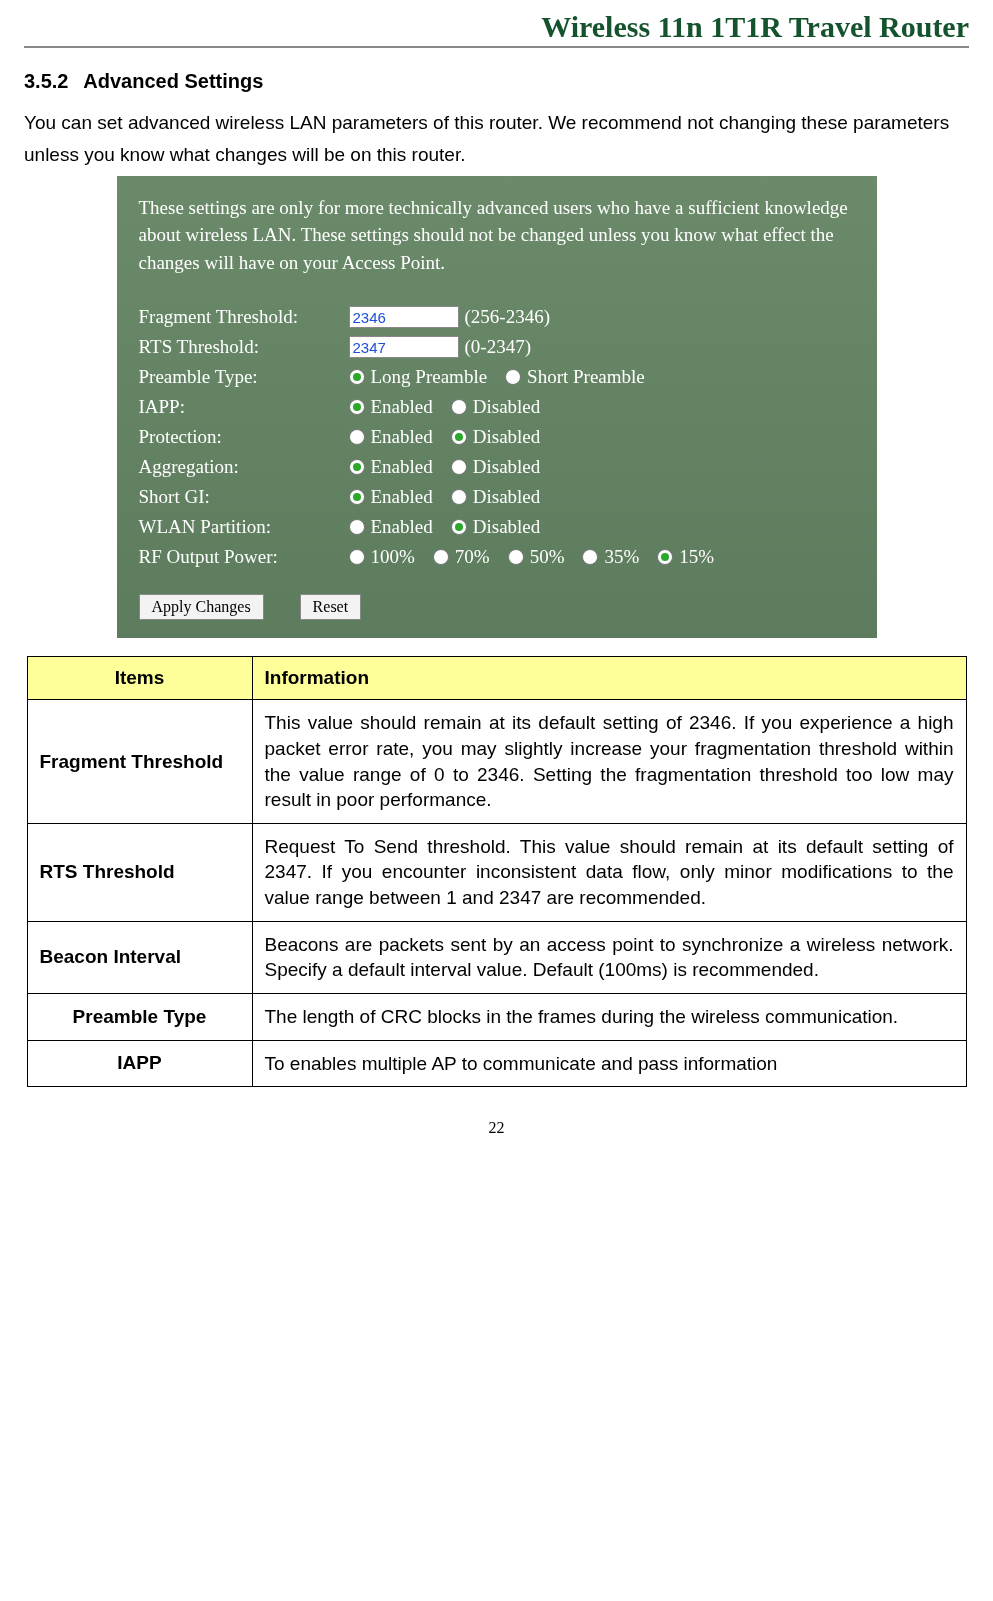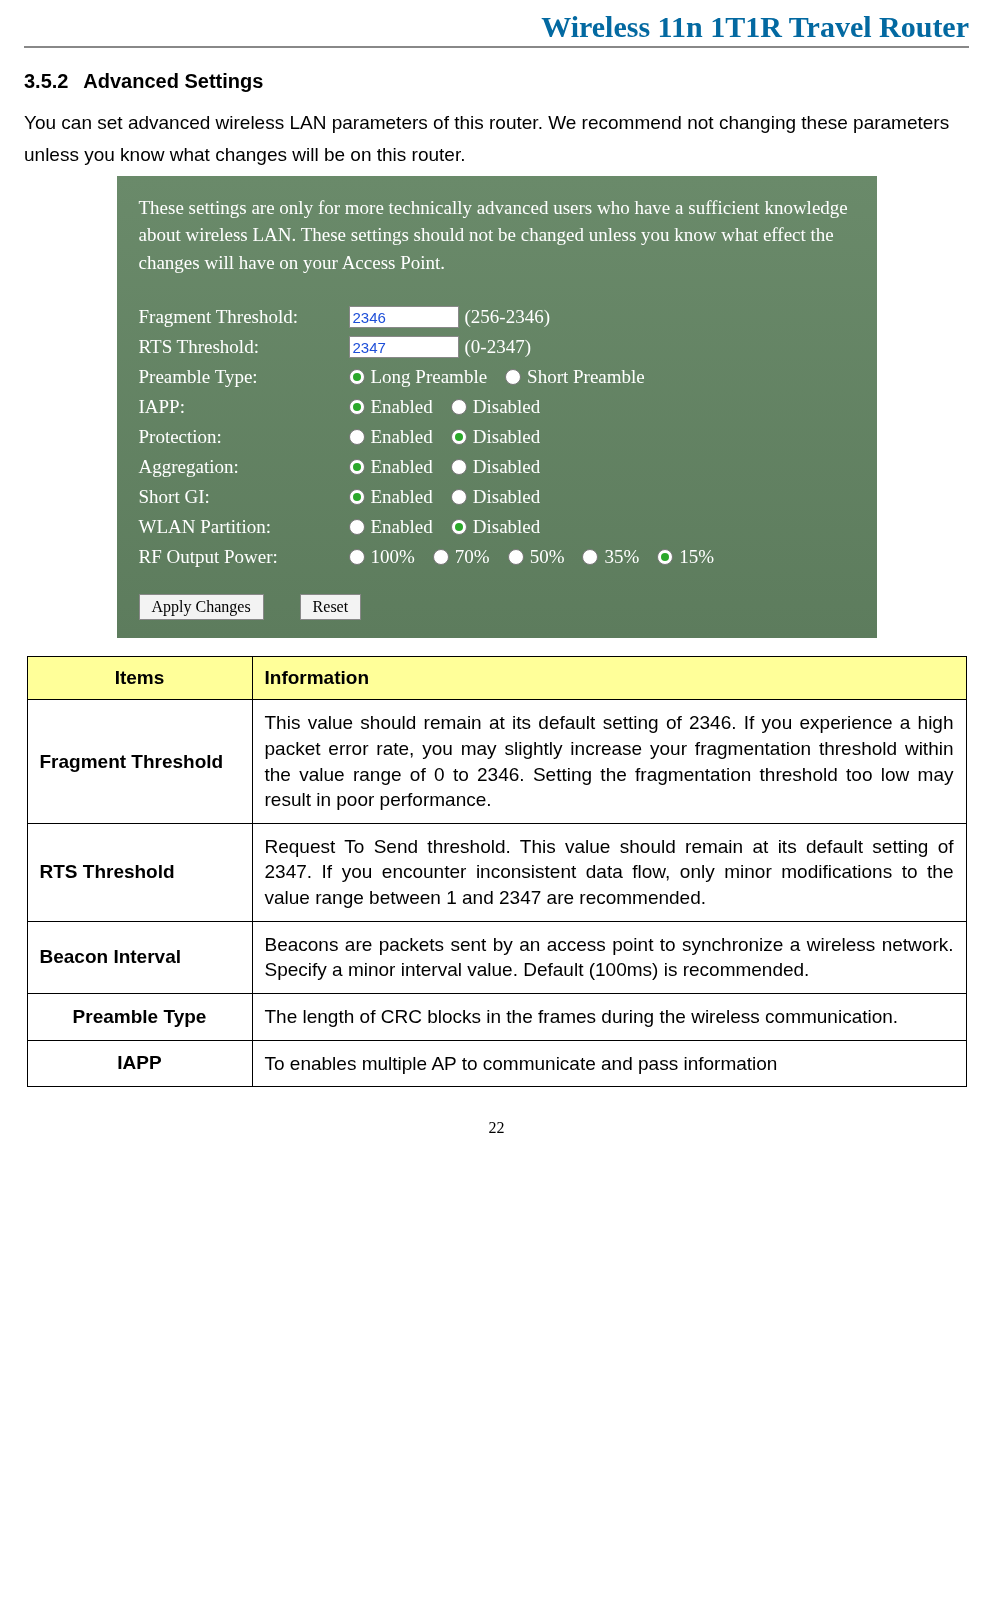--- a/index.html
+++ b/index.html
@@ -7,21 +7,21 @@
   padding: 0;
   font-family: Arial, Helvetica, sans-serif;
   background: #fff;
   width: 993px;
 }
 .page {
   padding: 10px 24px 20px 24px;
 }
 .doc-header {
   text-align: right;
-  color: #0369a1;
+  color: #14532d;
   font-family: "Times New Roman", serif;
   font-size: 30px;
   font-weight: bold;
   border-bottom: 2px solid #888;
   padding-bottom: 2px;
   margin-bottom: 22px;
 }
 .section-number {
   font-weight: bold;
   font-size: 20px;
@@ -303,21 +303,21 @@
       <tr>
         <td class="col-items" style="text-align:left;">Fragment Threshold</td>
         <td class="col-info">This value should remain at its default setting of 2346. If you experience a high packet error rate, you may slightly increase your fragmentation threshold within the value range of 0 to 2346. Setting the fragmentation threshold too low may result in poor performance.</td>
       </tr>
       <tr>
         <td class="col-items" style="text-align:left;">RTS Threshold</td>
         <td class="col-info">Request To Send threshold. This value should remain at its default setting of 2347. If you encounter inconsistent data flow, only minor modifications to the value range between 1 and 2347 are recommended.</td>
       </tr>
       <tr>
         <td class="col-items" style="text-align:left;">Beacon Interval</td>
-        <td class="col-info">Beacons are packets sent by an access point to synchronize a wireless network. Specify a minor interval value. Default (100ms) is recommended.</td>
+        <td class="col-info">Beacons are packets sent by an access point to synchronize a wireless network. Specify a default interval value. Default (100ms) is recommended.</td>
       </tr>
       <tr>
         <td class="col-items">Preamble Type</td>
         <td class="col-info">The length of CRC blocks in the frames during the wireless communication.</td>
       </tr>
       <tr>
         <td class="col-items">IAPP</td>
         <td class="col-info">To enables multiple AP to communicate and pass information</td>
       </tr>
     </tbody>

